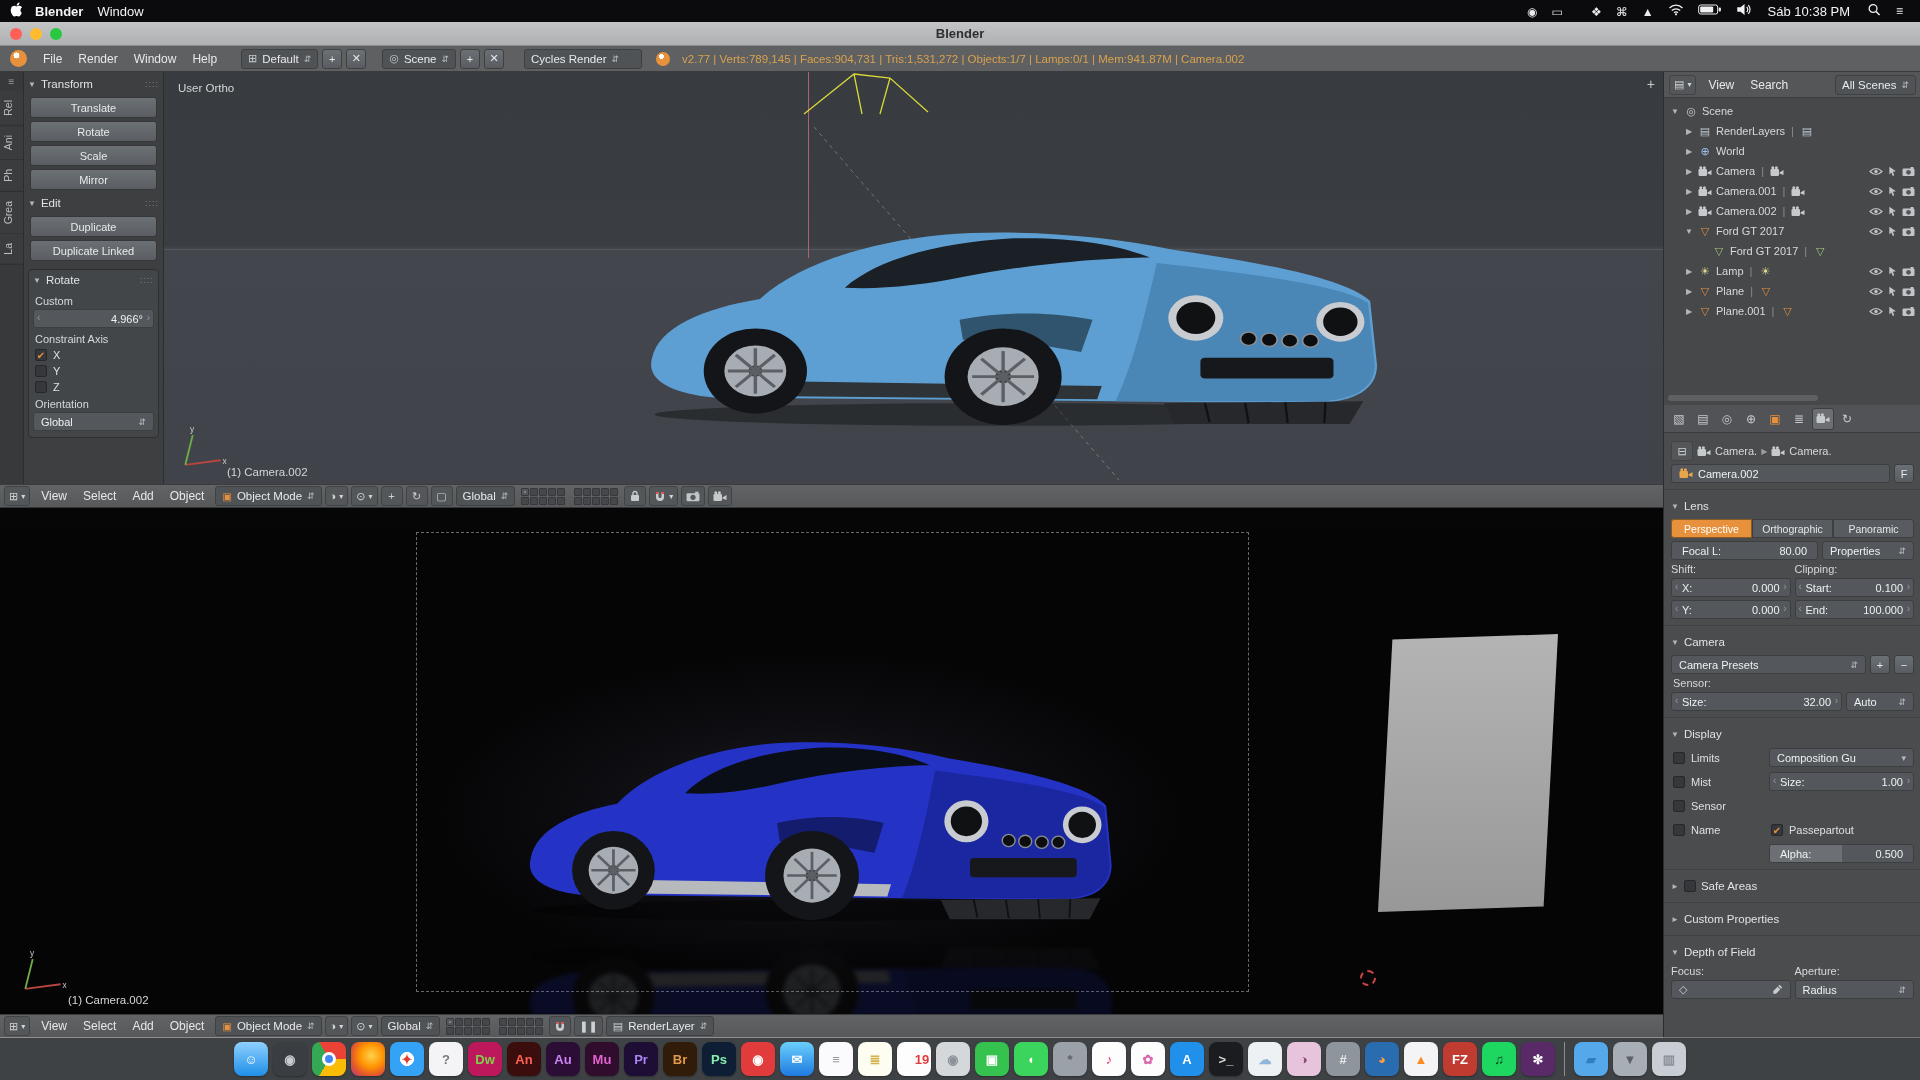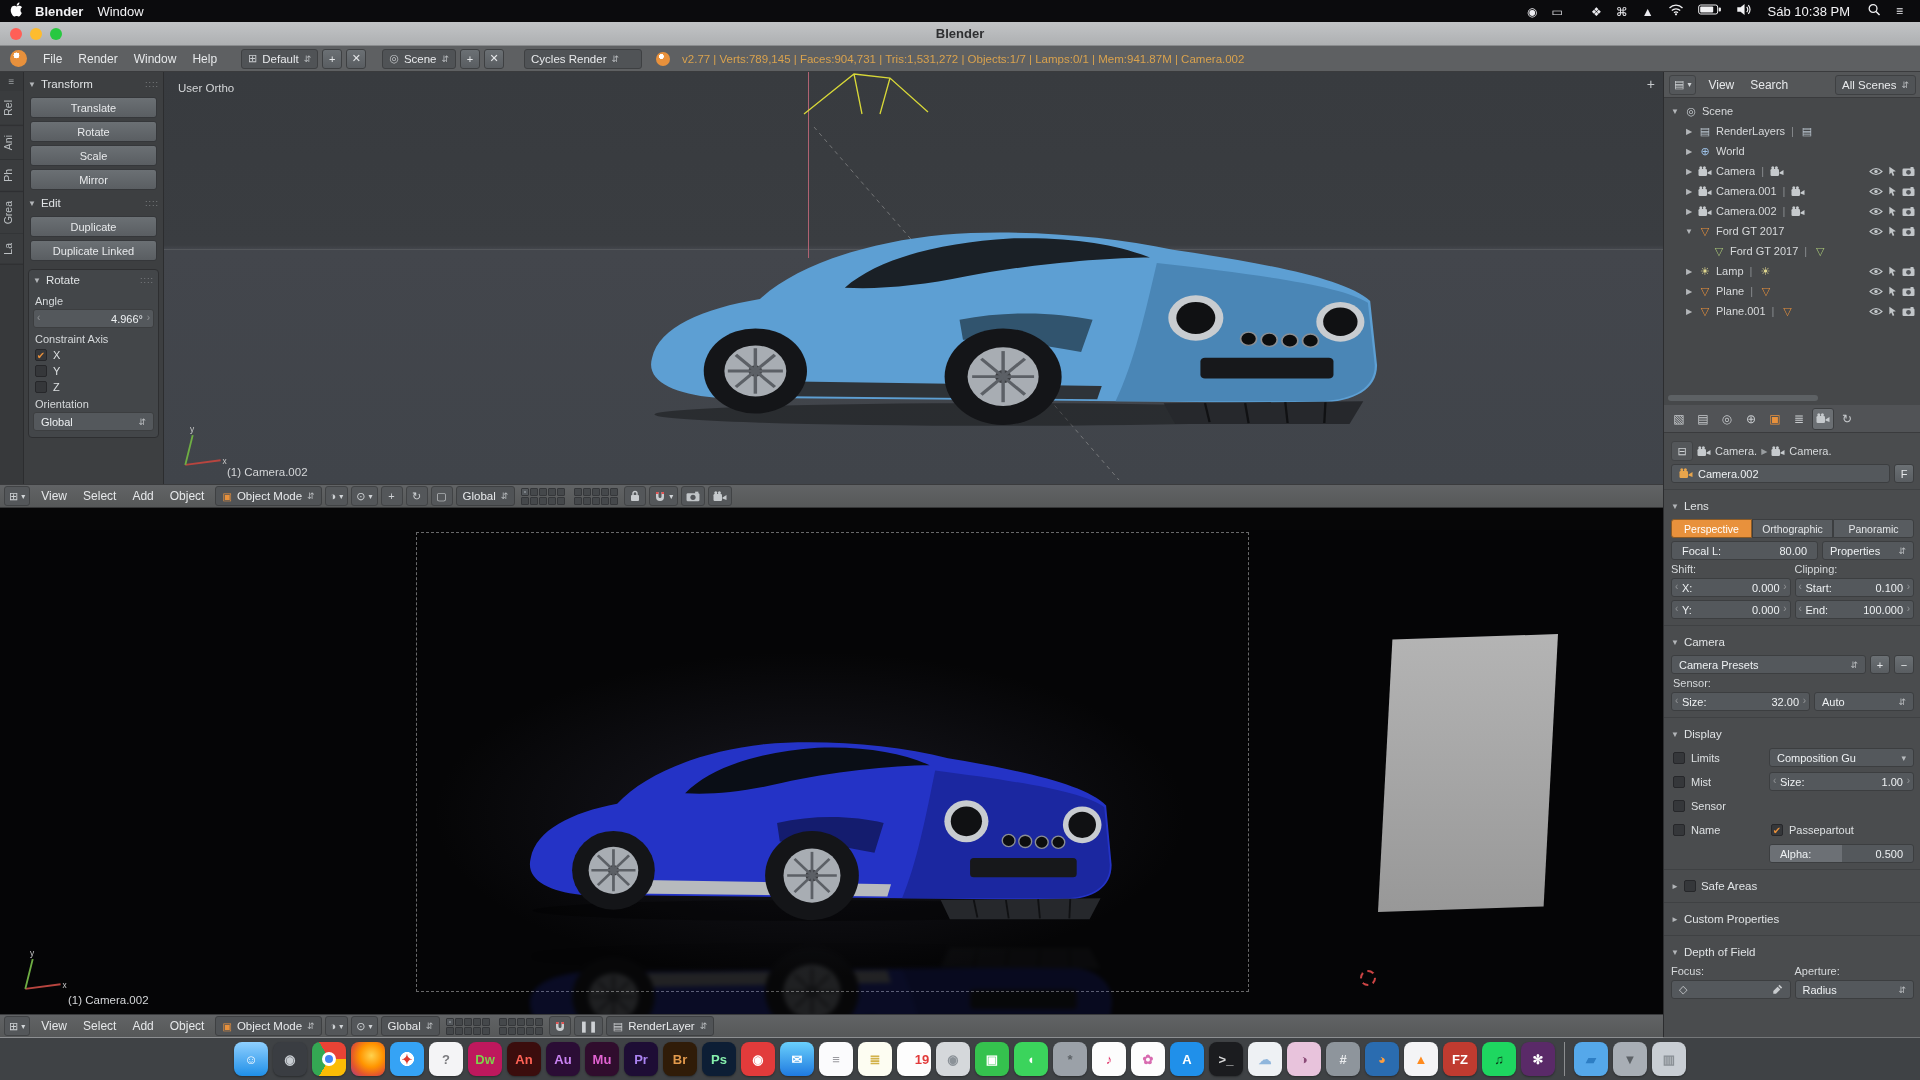--- a/index.html
+++ b/index.html
@@ -288,21 +288,21 @@
       <div id="edit-buttons">
           <div class="btn3d">Duplicate</div>
           <div class="btn3d">Duplicate Linked</div>
         </div>
       <div class="opbox">
         <div class="phead">
           <span class="tri">▼</span>
           <span>Rotate</span>
           <span class="grip">::::</span>
         </div>
-        <div class="slabel">Angle</div>
+        <div class="slabel">Custom</div>
         <div class="num">
           <span class="stp l">‹</span>
           <span class="nval">4.966°</span>
           <span class="stp r">›</span>
         </div>
         <div class="slabel">Constraint Axis</div>
         <div id="axis-checks">
             <div class="checkrow">
               <span class="cbox">✔</span>
               <span>X</span>
@@ -995,21 +995,21 @@
             <span class="sqbtn">−</span>
           </div>
           <div class="plabel" style="margin:3px 2px">Sensor:</div>
           <div class="prow">
             <span class="num flex1">
               <span class="stp l">‹</span>
               <span>Size:</span>
               <span class="nval">32.00</span>
               <span class="stp r">›</span>
             </span>
-            <span class="drop" style="width:100px">
+            <span class="drop" style="width:68px">
               <span>Auto</span>
               <span class="warr">⇵</span>
             </span>
           </div>
 
           <div class="panel-sep"></div>
           <div class="phead">
             <span class="tri">▼</span>
             <span>Display</span>
           </div>

